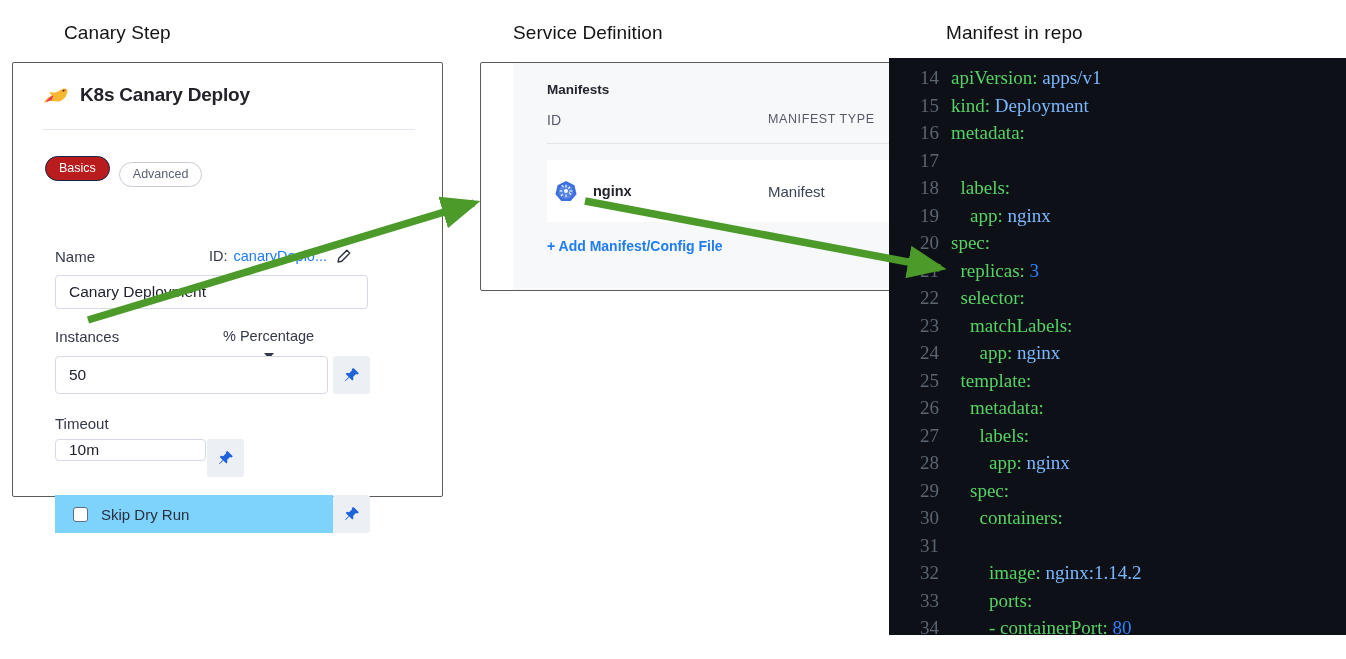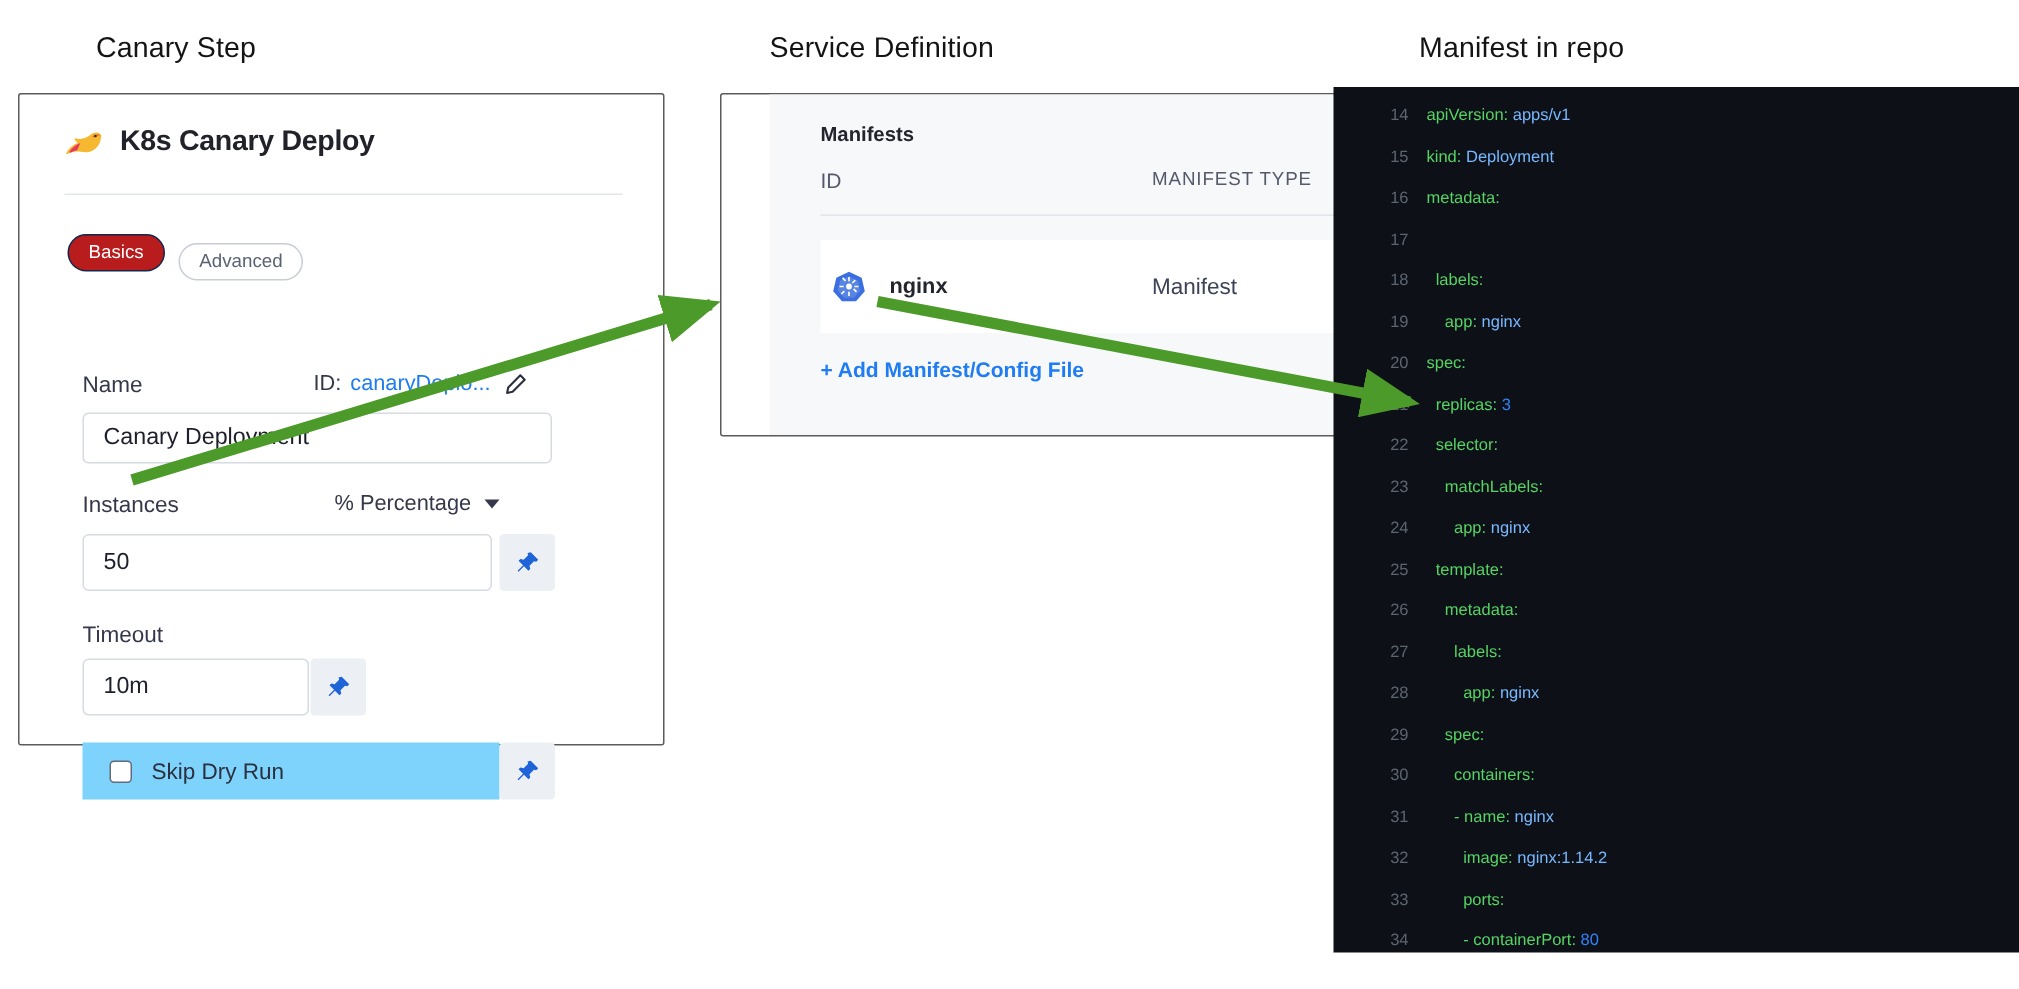--- a/index.html
+++ b/index.html
@@ -129,20 +129,21 @@
   .pencil-icon { width: 15px; height: 15px; display: block; margin-left: 3px; }
 
   .dropdown-row {
     position: absolute;
     left: 210px;
     top: 265px;
     display: flex;
     align-items: center;
     gap: 9px;
     white-space: nowrap;
+    flex-direction: column;
   }
   .dropdown-label { font-size: 14.5px; color: #35384a; }
   .caret { width: 0; height: 0; border-left: 5px solid transparent;
            border-right: 5px solid transparent; border-top: 6px solid #35384a; }
 
   .input-box {
     position: absolute;
     background: #ffffff;
     border: 1px solid #d6dae2;
     border-radius: 4px;
@@ -151,21 +152,21 @@
     align-items: center;
   }
   .input-text {
     padding-left: 13px;
     font-size: 15.5px;
     color: #1d1f2b;
     white-space: nowrap;
   }
   #inp-name      { left: 42px; top: 212px; width: 313px; height: 34px; }
   #inp-instances { left: 42px; top: 293px; width: 273px; height: 38px; }
-  #inp-timeout   { left: 42px; top: 376px; width: 151px; height: 38px; }
+  #inp-timeout   { left: 42px; top: 376px; width: 151px; height: 22px; }
 
   .pin-btn {
     position: absolute;
     background: #eceff4;
     border-radius: 3px;
     display: flex;
     align-items: center;
     justify-content: center;
     box-sizing: border-box;
   }
@@ -289,22 +290,22 @@
     top: 58px;
     width: 457px;
     height: 577px;
     background: #0d1117;
     overflow: hidden;
     box-sizing: border-box;
   }
   .code-lines {
     position: absolute;
     left: 0; top: 6px; right: 12px;
-    font-family: Liberation Sans, sans-serif;
-    font-size: 11px;
+    font-family: Liberation Serif, serif;
+    font-size: 19px;
     line-height: 27.5px;
   }
   .code-line { display: flex; white-space: pre; }
   .ln {
     width: 62px;
     text-align: right;
     color: #5c6570;
     flex: none;
     padding-right: 12px;
     box-sizing: border-box;
@@ -446,21 +447,21 @@
         <div class="code-line"><span class="ln">21</span><span><span class="tok-plain">  </span><span class="tok-key">replicas:</span><span class="tok-plain"> </span><span class="tok-num">3</span></span></div>
         <div class="code-line"><span class="ln">22</span><span><span class="tok-plain">  </span><span class="tok-key">selector:</span></span></div>
         <div class="code-line"><span class="ln">23</span><span><span class="tok-plain">    </span><span class="tok-key">matchLabels:</span></span></div>
         <div class="code-line"><span class="ln">24</span><span><span class="tok-plain">      </span><span class="tok-key">app:</span><span class="tok-plain"> </span><span class="tok-val">nginx</span></span></div>
         <div class="code-line"><span class="ln">25</span><span><span class="tok-plain">  </span><span class="tok-key">template:</span></span></div>
         <div class="code-line"><span class="ln">26</span><span><span class="tok-plain">    </span><span class="tok-key">metadata:</span></span></div>
         <div class="code-line"><span class="ln">27</span><span><span class="tok-plain">      </span><span class="tok-key">labels:</span></span></div>
         <div class="code-line"><span class="ln">28</span><span><span class="tok-plain">        </span><span class="tok-key">app:</span><span class="tok-plain"> </span><span class="tok-val">nginx</span></span></div>
         <div class="code-line"><span class="ln">29</span><span><span class="tok-plain">    </span><span class="tok-key">spec:</span></span></div>
         <div class="code-line"><span class="ln">30</span><span><span class="tok-plain">      </span><span class="tok-key">containers:</span></span></div>
-        <div class="code-line"><span class="ln">31</span><span><span class="tok-plain">      </span><span class="tok-key">- </span><span class="tok-key">name:</span><span class="tok-plain"> </span><span class="tok-val">nginx</span></span></div>
+        <div class="code-line"><span class="ln">31</span></div>
         <div class="code-line"><span class="ln">32</span><span><span class="tok-plain">        </span><span class="tok-key">image:</span><span class="tok-plain"> </span><span class="tok-val">nginx:1.14.2</span></span></div>
         <div class="code-line"><span class="ln">33</span><span><span class="tok-plain">        </span><span class="tok-key">ports:</span></span></div>
         <div class="code-line"><span class="ln">34</span><span><span class="tok-plain">        </span><span class="tok-key">- </span><span class="tok-key">containerPort:</span><span class="tok-plain"> </span><span class="tok-num">80</span></span></div>
       </div>
   </div>
 
   <svg id="arrows" viewBox="0 0 1346 659" xmlns="http://www.w3.org/2000/svg">
     <defs>
       <marker id="ahead" markerWidth="5.2" markerHeight="4.4" refX="4.3" refY="2.2" orient="auto">
         <path d="M0,0 L5.2,2.2 L0,4.4 z" fill="#4c9a2a"></path>

